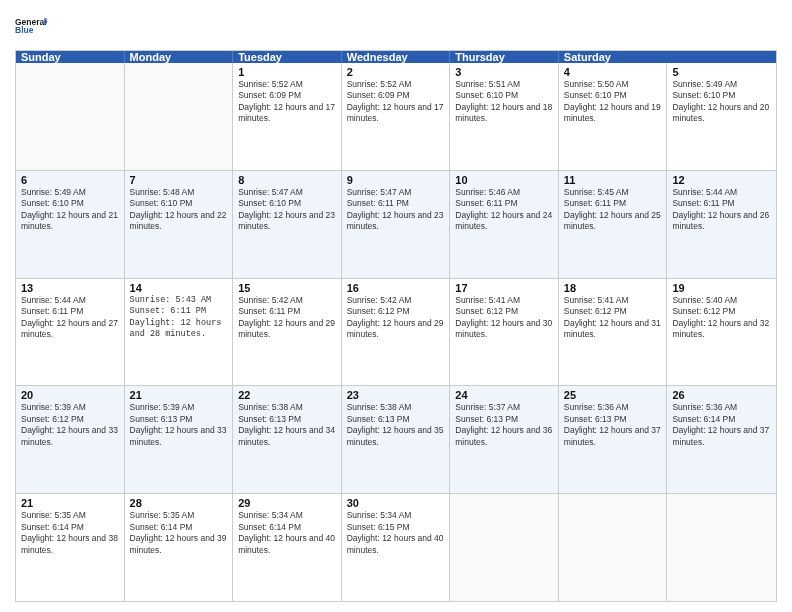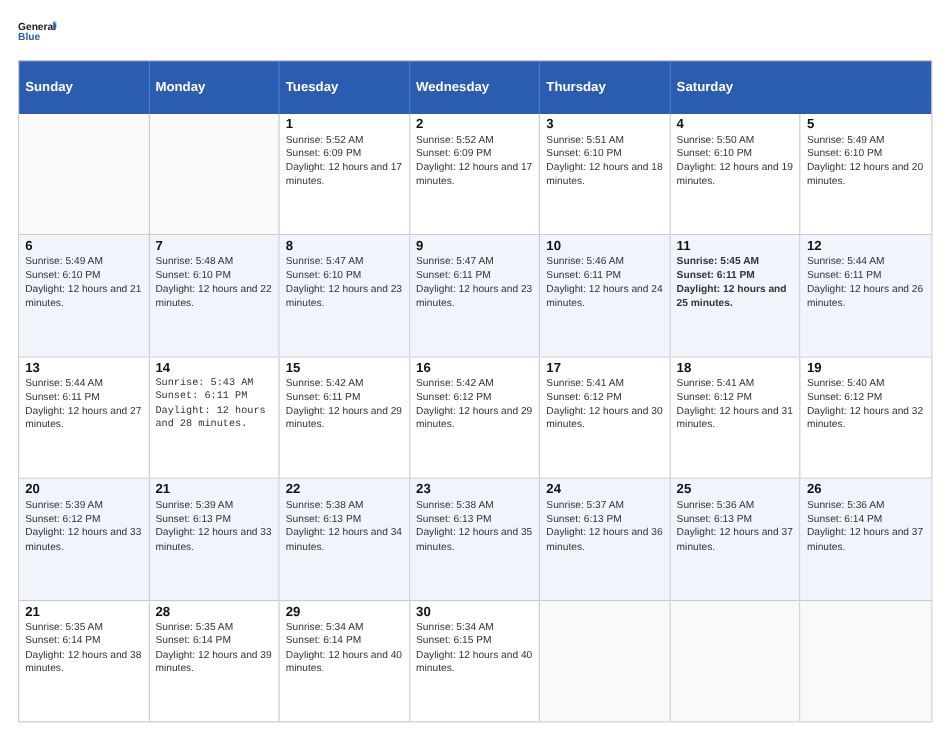--- a/index.html
+++ b/index.html
@@ -48,21 +48,21 @@
     }
     .cal-header {
       display: grid;
       grid-template-columns: repeat(7, 1fr);
       background: #2a5db0;
     }
     .cal-header-cell {
       color: #fff;
       font-size: 11px;
       font-weight: bold;
-      padding: 16px 5px;
+      padding: 0 5px;
       text-align: left;
       border-right: 1px solid #4a7dd0;
     }
     .cal-header-cell:last-child { border-right: none; }
     .cal-body {
       flex: 1;
       display: flex;
       flex-direction: column;
     }
     .cal-row {
@@ -188,21 +188,21 @@
 Daylight: 12 hours and 23 minutes.</div>
           </div>
           <div class="cal-cell">
             <div class="day-number">10</div>
             <div class="cell-text" style="white-space: pre-line;">Sunrise: 5:46 AM
 Sunset: 6:11 PM
 Daylight: 12 hours and 24 minutes.</div>
           </div>
           <div class="cal-cell">
             <div class="day-number">11</div>
-            <div class="cell-text" style="white-space: pre-line; font-weight: bold;">Sunrise: 5:45 AM
+            <div class="cell-text" style="white-space: pre-line;">Sunrise: 5:45 AM
 Sunset: 6:11 PM
 Daylight: 12 hours and 25 minutes.</div>
           </div>
           <div class="cal-cell">
             <div class="day-number">12</div>
             <div class="cell-text" style="white-space: pre-line;">Sunrise: 5:44 AM
 Sunset: 6:11 PM
 Daylight: 12 hours and 26 minutes.</div>
           </div>
         </div>

